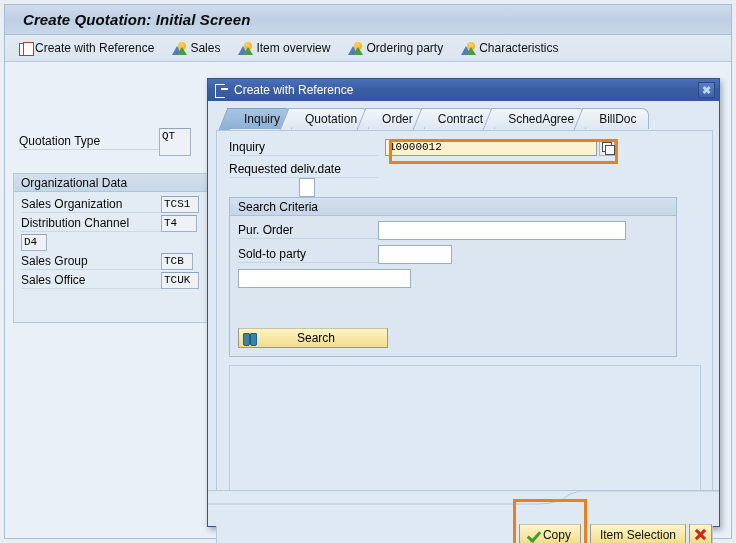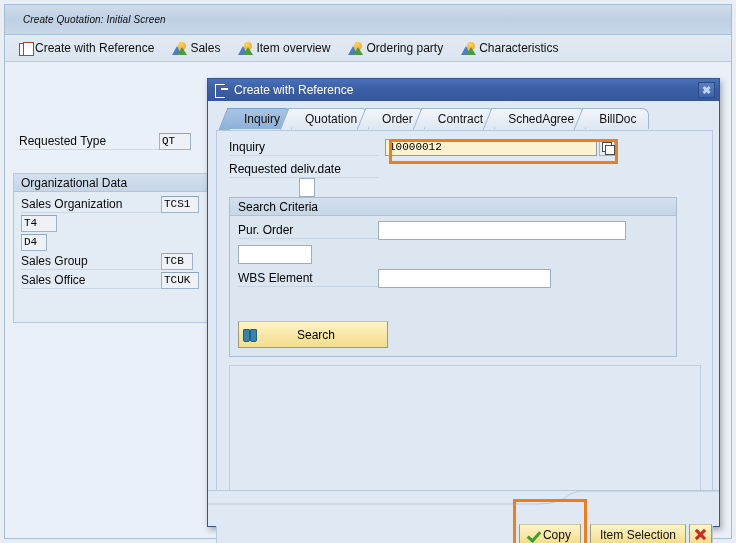--- a/index.html
+++ b/index.html
@@ -28,22 +28,22 @@
   .main-titlebar {
     position: absolute;
     left: 0; top: 0;
     width: 100%; height: 30px;
     background: linear-gradient(to bottom, #cfdcea 0%, #bfd0e4 50%, #c8d7e8 100%);
     border-bottom: 1px solid #a9bfd6;
     display: flex; align-items: center;
   }
   .main-title {
     margin-left: 18px;
-    font-size: 10px;
-    font-weight: normal;
+    font-size: 15px;
+    font-weight: bold;
     font-style: italic;
     color: #0b0b0b;
     letter-spacing: 0.1px;
   }
   .main-toolbar {
     position: absolute;
     left: 0; top: 30px;
     width: 100%; height: 27px;
     background: linear-gradient(to bottom, #e2eaf3 0%, #dbe5f0 100%);
     border-bottom: 1px solid #b9cadc;
@@ -115,21 +115,21 @@
   }
   .f-label {
     font-size: 12px;
     color: #0a0a0a;
     white-space: nowrap;
     border-bottom: 1px solid #ccd7e3;
     height: 17px;
     line-height: 17px;
   }
   .f-input {
-    height: 17px;
+    height: 28px;
     background: #eef2f7;
     border: 1px solid #9fb3c7;
     border-top-color: #8fa5bb;
     font-family: "Liberation Mono", monospace;
     font-size: 11px;
     line-height: 15px;
     padding: 0 2px;
     color: #000;
     white-space: nowrap;
     overflow: hidden;
@@ -390,21 +390,21 @@
     font-size: 11px;
     padding: 0 2px;
   }
   .w-long { width: 248px; }
   .w-short { width: 74px; }
   .w-mid { width: 173px; }
 
   .btn-search {
     position: absolute;
     left: 8px; bottom: 8px;
-    width: 150px; height: 27px;
+    width: 150px; height: 20px;
     background: linear-gradient(to bottom, #fdf3c6 0%, #f8e8a6 50%, #f2dd8e 100%);
     border: 1px solid #9a9a7c;
     border-top-color: #c8c3a0;
     display: flex; align-items: center;
     cursor: pointer;
   }
   .ico-binoc {
     position: relative;
     width: 14px; height: 13px;
     margin-left: 4px;
@@ -551,32 +551,33 @@
         <span class="ico-land">
             <i class="sun"></i>
             <i class="mt1"></i>
             <i class="mt2"></i>
           </span>
         <span>Characteristics</span>
       </div>
     </div>
 
     <div class="form-row quote-type-row">
-      <span class="f-label">Requested Type</span>
+      <span class="f-label">Quotation Type</span>
       <span class="f-input">QT</span>
     </div>
 
     <div class="org-panel">
       <div class="org-header">Organizational Data</div>
       <div class="org-rows">
         <div class="org-row">
           <span class="f-label">Sales Organization</span>
           <span class="f-input" style="width:38px">TCS1</span>
         </div>
         <div class="org-row">
+          <span class="f-label">Distribution Channel</span>
           <span class="f-input" style="width:36px">T4</span>
         </div>
         <div class="org-row">
           <span class="f-input" style="width:26px">D4</span>
         </div>
         <div class="org-row">
           <span class="f-label">Sales Group</span>
           <span class="f-input" style="width:32px">TCB</span>
         </div>
         <div class="org-row">
@@ -620,24 +621,24 @@
       </div>
 
       <div class="crit-panel">
         <div class="crit-header">Search Criteria</div>
 
         <div class="crit-row">
           <span class="crit-label">Pur. Order</span>
           <span class="crit-input w-long"></span>
         </div>
         <div class="crit-row">
+          <span class="crit-label">Sold-to party</span>
           <span class="crit-input w-short"></span>
         </div>
         <div class="crit-row">
-          <span class="crit-label">WBS Element</span>
           <span class="crit-input w-mid"></span>
         </div>
 
         <div class="btn-search">
           <span class="ico-binoc"></span>
           <span class="lbl">Search</span>
         </div>
       </div>
 
       <div class="result-area"></div>

